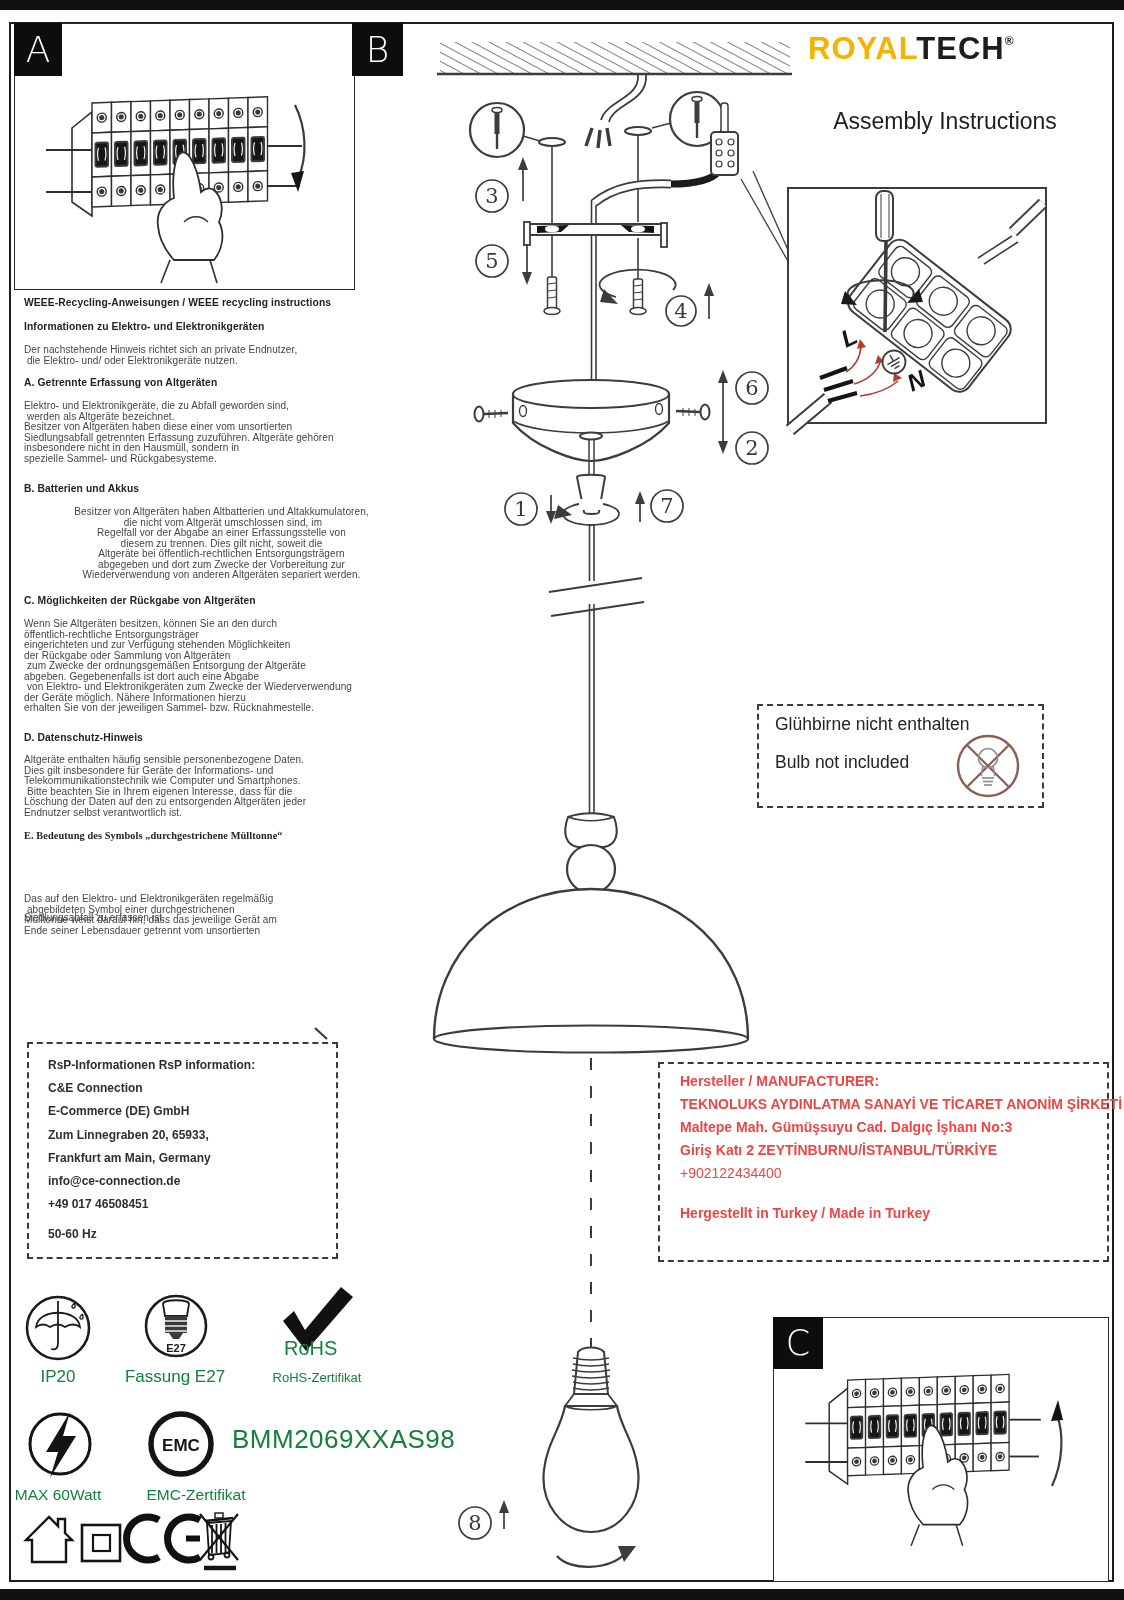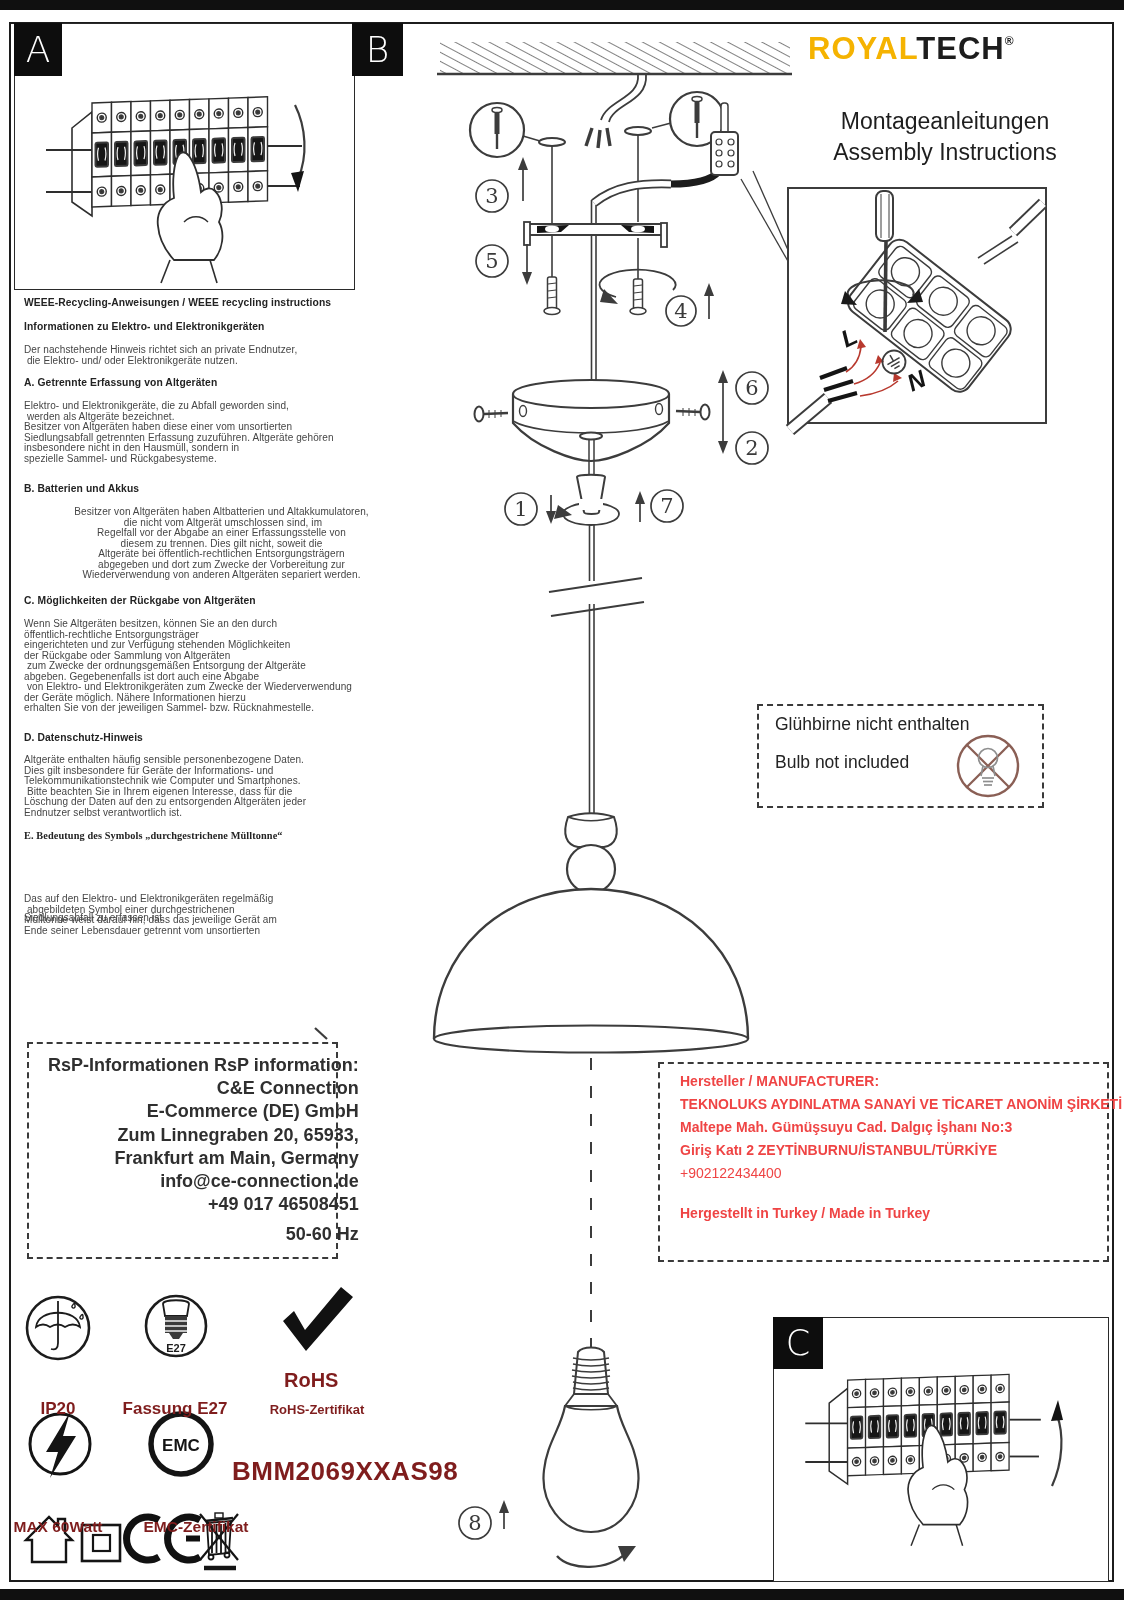--- a/index.html
+++ b/index.html
@@ -7,46 +7,45 @@
   .abs{position:absolute;}
   .bar{background:#101010;}
   .pageborder{border:2px solid #1c1c1c;}
   .panelbox{border:1.6px solid #2a2a2a;}
   .plabel{background:#0d0d0d;color:#fff;font-family:"DejaVu Sans",sans-serif;font-weight:200;display:flex;align-items:center;justify-content:center;z-index:6;}
   .svg-layer{position:absolute;left:0;top:0;z-index:4;}
   .txt{position:absolute;z-index:5;}
   .weee{left:24px;width:395px;font-size:10px;line-height:10.5px;letter-spacing:.1px;color:#454545;white-space:pre;}
   .weee.hd{font-weight:bold;color:#232323;font-size:10.3px;}
   .dashbox{border:2px dashed #3a3a3a;position:absolute;z-index:3;background:transparent;}
-  .rsp-line{font-size:18px;font-weight:bold;color:#2f2f2f;line-height:23.2px;white-space:pre;text-align:right;}
+  .rsp-line{font-size:12px;font-weight:bold;color:#2f2f2f;line-height:23.2px;white-space:pre;}
   .mfg{font-size:14px;line-height:23px;color:#ef4444;white-space:pre;}
   .b{font-weight:bold;}
   .brand{position:absolute;z-index:5;font-weight:bold;letter-spacing:1px;font-size:31px;white-space:nowrap;}
   .title{position:absolute;z-index:5;font-size:23px;color:#1e1e1e;text-align:center;line-height:31px;font-weight:500;}
-  .certlab{position:absolute;z-index:5;font-weight:bold;color:#7f1d1d;text-align:center;margin-top:32px;}
+  .certlab{position:absolute;z-index:5;font-weight:normal;color:#15803d;text-align:center;}
   .bulbnote{position:absolute;z-index:5;font-size:17.5px;color:#242424;}
   svg text{font-family:"Liberation Sans",sans-serif;}
   .stepnum{font-family:"DejaVu Serif",serif;font-size:21px;fill:#3a3a3a;}
 </style>
 </head>
 <body>
 
 <div class="abs bar" style="left:0;top:0;width:1124px;height:10px;"></div>
 <div class="abs bar" style="left:0;top:1589px;width:1124px;height:11px;"></div>
 <div class="abs pageborder" style="left:9px;top:22px;width:1101px;height:1556px;z-index:1;"></div>
 <div class="abs panelbox" style="left:14px;top:23px;width:339px;height:265px;z-index:2;background:#fff;"></div>
 <div class="abs panelbox" style="left:773px;top:1317px;width:334px;height:263px;z-index:2;background:#fff;"></div>
 
 <div class="abs plabel" style="left:14px;top:23px;width:48px;height:53px;font-size:36px;">A</div>
 <div class="abs plabel" style="left:352px;top:23px;width:51px;height:53px;font-size:36px;">B</div>
 <div class="abs plabel" style="left:773px;top:1317px;width:50px;height:52px;font-size:35px;">C</div>
 
 <div class="brand" style="left:808px;top:31px;"><span style="color:#F5B301">ROYAL</span><span style="color:#1d1d1d">TECH</span><span style="color:#1d1d1d;font-size:12px;vertical-align:14px;">®</span></div>
 <div class="title" style="left:790px;top:106px;width:310px;">
-  <div>Montageanleitungen</div>
   <div>Assembly Instructions</div>
 </div>
 
 <div class="txt weee hd" style="top:298px;">WEEE-Recycling-Anweisungen / WEEE recycling instructions</div>
 <div class="txt weee hd" style="top:322px;">Informationen zu Elektro- und Elektronikgeräten</div>
 <div class="txt weee" style="top:345px;">Der nachstehende Hinweis richtet sich an private Endnutzer,
  die Elektro- und/ oder Elektronikgeräte nutzen.</div>
 <div class="txt weee hd" style="top:378px;">A. Getrennte Erfassung von Altgeräten</div>
 <div class="txt weee" style="top:401px;">Elektro- und Elektronikgeräte, die zu Abfall geworden sind,
  werden als Altgeräte bezeichnet.

